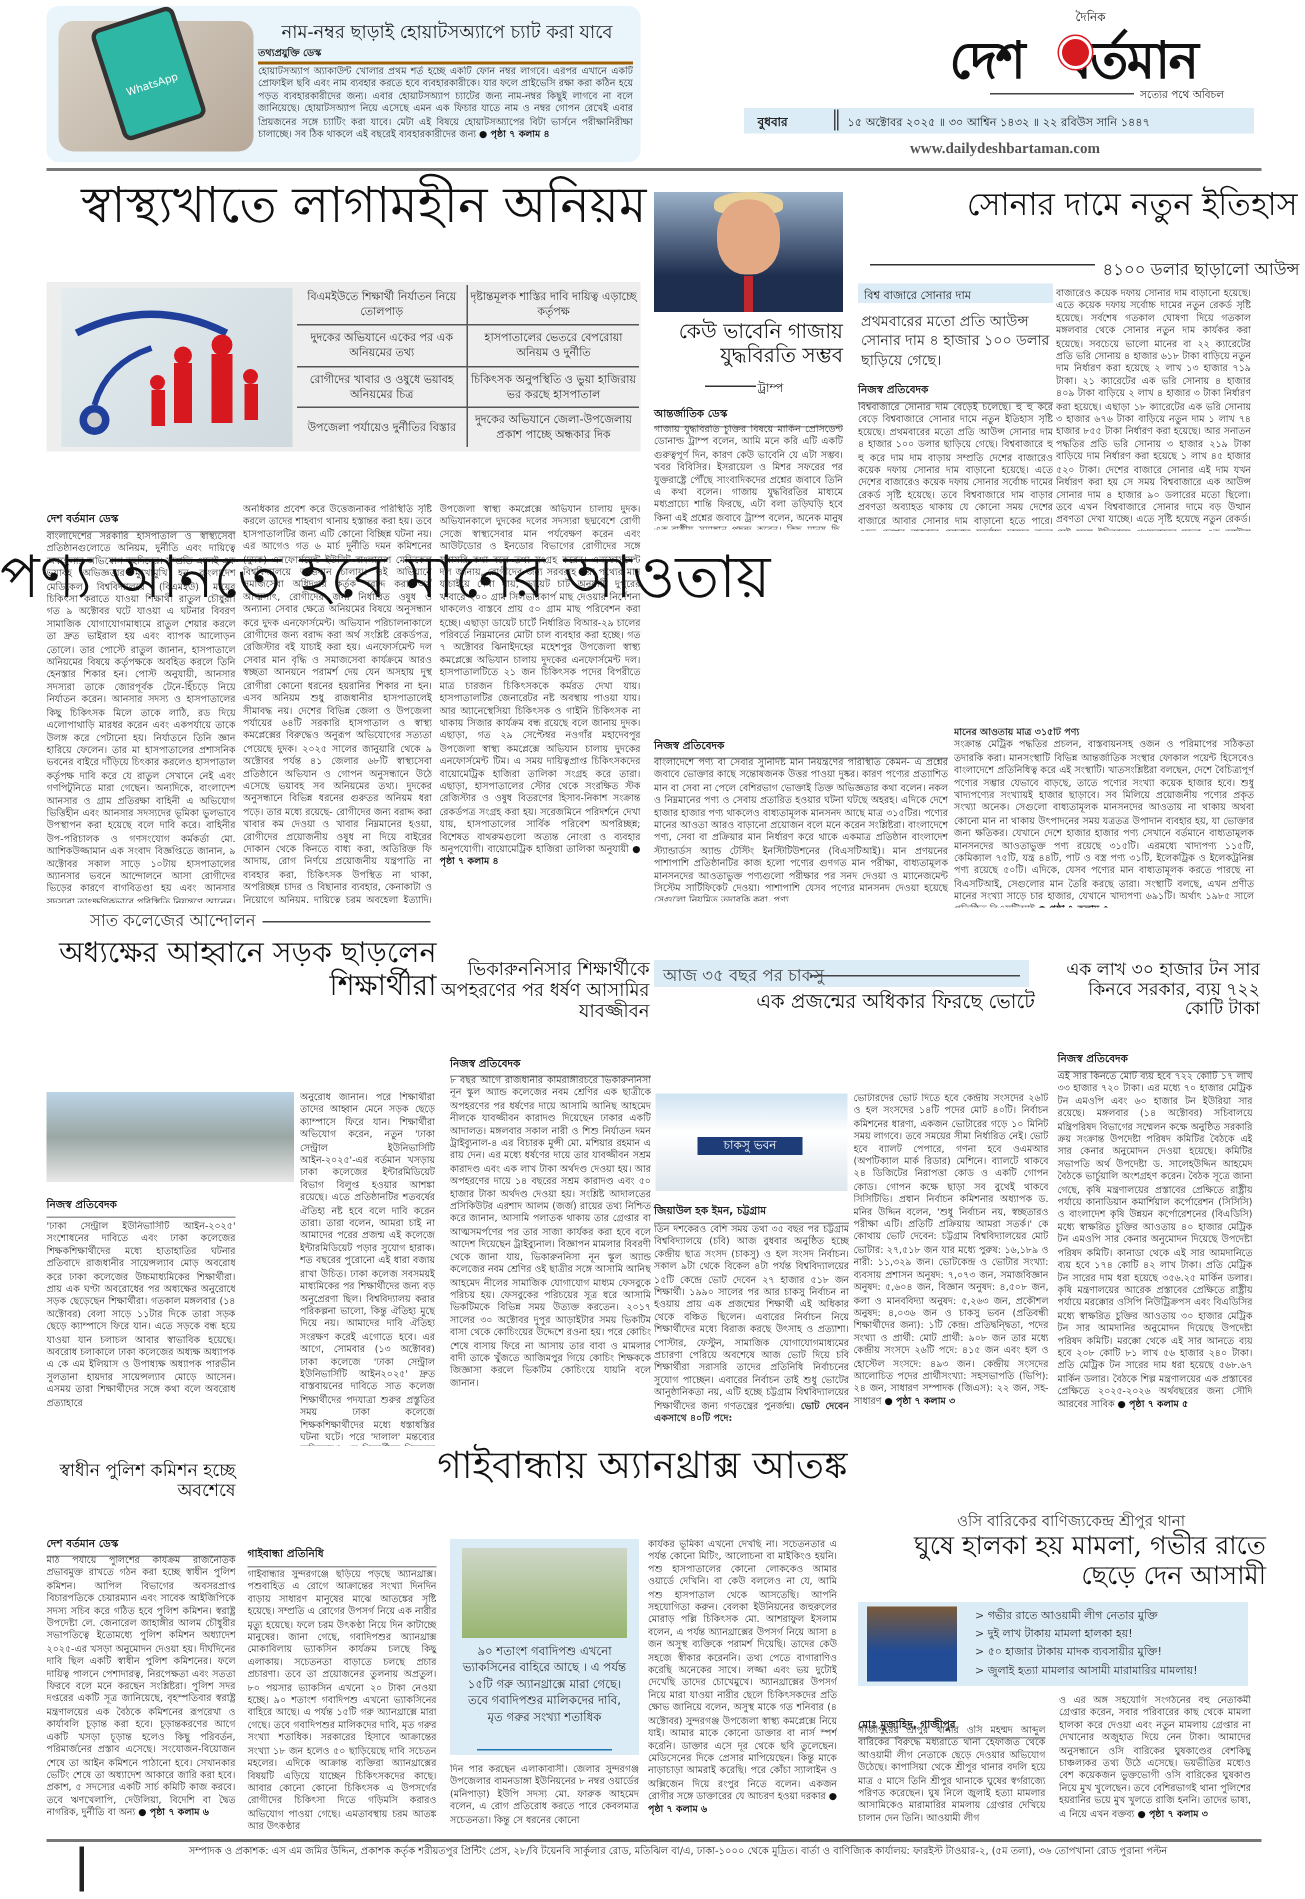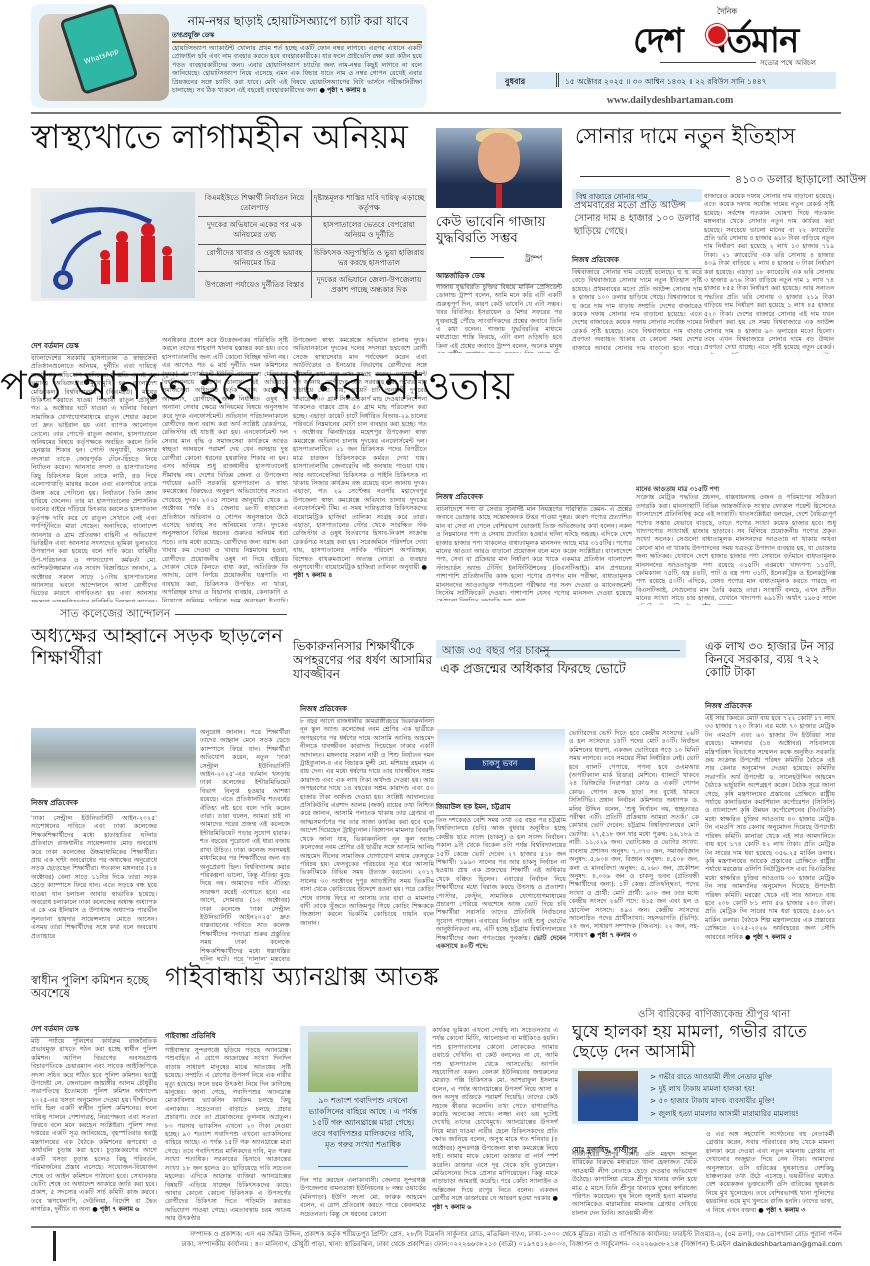--- a/index.html
+++ b/index.html
@@ -1,20 +1,20 @@
 <!DOCTYPE html>
 <html><head>
 <meta charset="utf-8">
 <style>
 *{box-sizing:border-box;margin:0;padding:0}
 body{width:870px;height:1266px;background:#fff;font-family:"DejaVu Sans",sans-serif;color:#222;position:relative;overflow:hidden}
 .abs{position:absolute}
 .txt{font-size:6.3px;line-height:8.4px;color:#333;text-align:justify;overflow:hidden}
 .byline{font-size:7px;font-weight:bold;color:#222;border-bottom:1px solid #999;padding-bottom:2px}
-.hl{font-family:"DejaVu Serif",serif;color:#111;text-align:left;line-height:1.15}
+.hl{font-family:"DejaVu Serif",serif;color:#111;text-align:right;line-height:1.15}
 .jump{font-weight:bold;color:#111}
 .imgbox{background:#cfd8dc;overflow:hidden}
 
 #promo{left:31px;top:4px;width:396px;height:104px;background:#eaf5fb;border-radius:8px}
 #promo-img{left:39px;top:14px;width:130px;height:87px;border-radius:10px;background:linear-gradient(135deg,#d9d2c6,#b7a99a)}
 #promo-phone{left:70px;top:10px;width:58px;height:78px;background:#2eb7a4;border-radius:6px;transform:rotate(-18deg);border:3px solid #333}
 #promo-title{left:173px;top:12px;width:250px;font-size:12px;font-family:"DejaVu Serif",serif;text-align:center}
 #promo-by{left:172px;top:30px;width:250px;font-size:6.5px;font-weight:bold;border-bottom:2px solid #a16207}
 #promo-body{left:172px;top:44px;width:250px}
 
@@ -36,30 +36,30 @@
 .grid-cell{font-size:7.4px;color:#333;text-align:center;line-height:10px;border-bottom:1px solid #555;display:flex;align-items:center;justify-content:center}
 #lead-grid{left:198px;top:190px;width:228px;height:108px;display:grid;grid-template-columns:1fr 1fr}
 #lead-grid .grid-cell:nth-child(odd){border-right:1px solid #555}
 #lead-grid .grid-cell:nth-last-child(-n+2){border-bottom:none}
 
 #trump-img{left:436px;top:128px;width:126px;height:80px;background:linear-gradient(180deg,#9bb1c9,#1e2e4f 70%)}
 #trump-face{left:478px;top:133px;width:42px;height:50px;border-radius:45%;background:#e2a984}
 #trump-hair{left:476px;top:128px;width:46px;height:15px;border-radius:50% 50% 30% 30%;background:#e8d29a}
 #trump-tie{left:496px;top:184px;width:6px;height:24px;background:#c0282d}
 #trump-title{left:436px;top:214px;width:126px;font-size:13.5px}
-#trump-quote{left:525px;top:252px;font-size:8px}
+#trump-quote{left:505px;top:252px;font-size:8px}
 #trump-qline{left:470px;top:257px;width:34px;height:1px;background:#333}
 #trump-by{left:436px;top:270px;width:126px}
 #trump-body{left:436px;top:283px;width:126px;height:70px}
 
 #gold-title{left:575px;top:124px;width:290px;font-size:21px}
 #gold-sub{left:735px;top:171px;font-size:11px}
 #gold-subline{left:580px;top:176px;width:150px;height:1px;background:#333}
 #gold-box{left:572px;top:189px;width:130px;height:13px;background:#dcecf7;font-size:7.5px;padding:2px 4px}
-#gold-callout{left:574px;top:198px;width:128px;font-size:9.5px;line-height:13px;color:#333}
+#gold-callout{left:574px;top:208px;width:128px;font-size:9.5px;line-height:13px;color:#333}
 #gold-by{left:572px;top:254px;width:130px}
 #gold-body1{left:572px;top:268px;width:130px;height:86px}
 #gold-body2{left:704px;top:192px;width:130px;height:162px}
 
 #lead-by{left:31px;top:340px;width:126px}
 #lead-c1{left:31px;top:354px;width:126px;height:248px}
 #lead-c2{left:162px;top:336px;width:126px;height:266px}
 #lead-c3{left:293px;top:336px;width:134px;height:268px}
 
 #panya-title{left:31px;top:364px;width:810px;font-size:29px;text-align:left;padding-left:0}
@@ -111,21 +111,21 @@
 #bribe-title{left:572px;top:1022px;width:272px;font-size:17px}
 #bribe-box{left:572px;top:1068px;width:260px;height:56px;background:#dcecf7}
 #bribe-img{left:578px;top:1071px;width:60px;height:50px;background:linear-gradient(180deg,#7a5a3a,#224c96 60%)}
 #bribe-bullets{left:650px;top:1071px;width:185px;font-size:7.3px;line-height:12.2px;color:#333}
 #bribe-by{left:572px;top:1144px;width:125px}
 #bribe-c1{left:572px;top:1150px;width:125px;height:72px}
 #bribe-c2{left:706px;top:1130px;width:128px;height:92px}
 
 #foot-rule{left:31px;top:1226px;width:810px;height:2px;background:#777}
 #foot-bar{left:53px;top:1231px;width:3px;height:30px;background:#222}
-#foot-text{left:62px;top:1230px;width:780px;font-size:6.6px;line-height:9.6px;text-align:right;color:#333}
+#foot-text{left:62px;top:1230px;width:780px;font-size:6.6px;line-height:9.6px;text-align:center;color:#333}
 </style>
 </head>
 <body>
 
 <div class="abs" id="promo"></div>
 <div class="abs imgbox" id="promo-img"></div>
 <div class="abs" id="promo-phone">
   <div style="color:#fff;font-size:7px;margin-top:40px;text-align:center">WhatsApp</div>
 </div>
 <div class="abs" id="promo-title">নাম-নম্বর ছাড়াই হোয়াটসঅ্যাপে চ্যাট করা যাবে</div>
@@ -254,14 +254,13 @@
   <div>&gt; জুলাই হত্যা মামলার আসামী মারামারির মামলায়!</div>
 </div>
 <div class="abs byline" id="bribe-by">মোঃ মুজাহিদ, গাজীপুর</div>
 <div class="abs txt" id="bribe-c1">গাজীপুরের শ্রীপুর থানার ওসি মহম্মদ আব্দুল বারিকের বিরুদ্ধে মধ্যরাতে থানা হেফাজত থেকে আওয়ামী লীগ নেতাকে ছেড়ে দেওয়ার অভিযোগ উঠেছে। কাপাসিয়া থেকে শ্রীপুর থানার বদলি হয়ে মাত্র ৫ মাসে তিনি শ্রীপুর থানাকে ঘুষের স্বর্গরাজ্যে পরিণত করেছেন। ঘুষ নিলে জুলাই হত্যা মামলার আসামিকেও মারামারির মামলায় গ্রেপ্তার দেখিয়ে চালান দেন তিনি। আওয়ামী লীগ</div>
 <div class="abs txt" id="bribe-c2"><span>ও এর অঙ্গ সহযোগি সংগঠনের বহু নেতাকর্মী গ্রেপ্তার করেন, সবার পরিবারের কাছ থেকে মামলা হালকা করে দেওয়া এবং নতুন মামলায় গ্রেপ্তার না দেখানোর অজুহাত দিয়ে নেন টাকা। আমাদের অনুসন্ধানে ওসি বারিকের ঘুষকাণ্ডের বেশকিছু চাঞ্চল্যকর তথ্য উঠে এসেছে। ভয়ভীতির মধ্যেও বেশ কয়েকজন ভুক্তভোগী ওসি বারিকের ঘুষকাণ্ড নিয়ে মুখ খুলেছেন। তবে বেশিরভাগই থানা পুলিশের হয়রানির ভয়ে মুখ খুলতে রাজি হননি। তাদের ভাষ্য, এ নিয়ে এখন বক্তব্য</span> <span class="jump">● পৃষ্ঠা ৭ কলাম ৩</span></div>
 
 <div class="abs" id="foot-rule"></div>
 <div class="abs" id="foot-bar"></div>
 <div class="abs" id="foot-text">
   <div>সম্পাদক ও প্রকাশক: এস এম জমির উদ্দিন, প্রকাশক কর্তৃক শরীয়তপুর প্রিন্টিং প্রেস, ২৮/বি টয়েনবি সার্কুলার রোড, মতিঝিল বা/এ, ঢাকা-১০০০ থেকে মুদ্রিত। বার্তা ও বাণিজ্যিক কার্যালয়: ফারইস্ট টাওয়ার-২, (৫ম তলা), ৩৬ তোপখানা রোড পুরানা পল্টন</div>
-  <div>ঢাকা, সম্পাদকীয় কার্যালয় : ৪০ মালিবাগ, চৌধুরী পাড়া, থানা: হাতিরঝিল, ঢাকা থেকে প্রকাশিত। ফোন:০২২২৬৬৩৮২১৩ (বার্তা) ০১৯৭৫১২৬০০৩, বিজ্ঞাপন ও সার্কুলেশন- ০২২২৬৬৩৮২১৪ (বিজ্ঞাপন) ই-মেইল dainikdeshbartaman@gmail.com</div>
 </div>
 
 </body></html>

